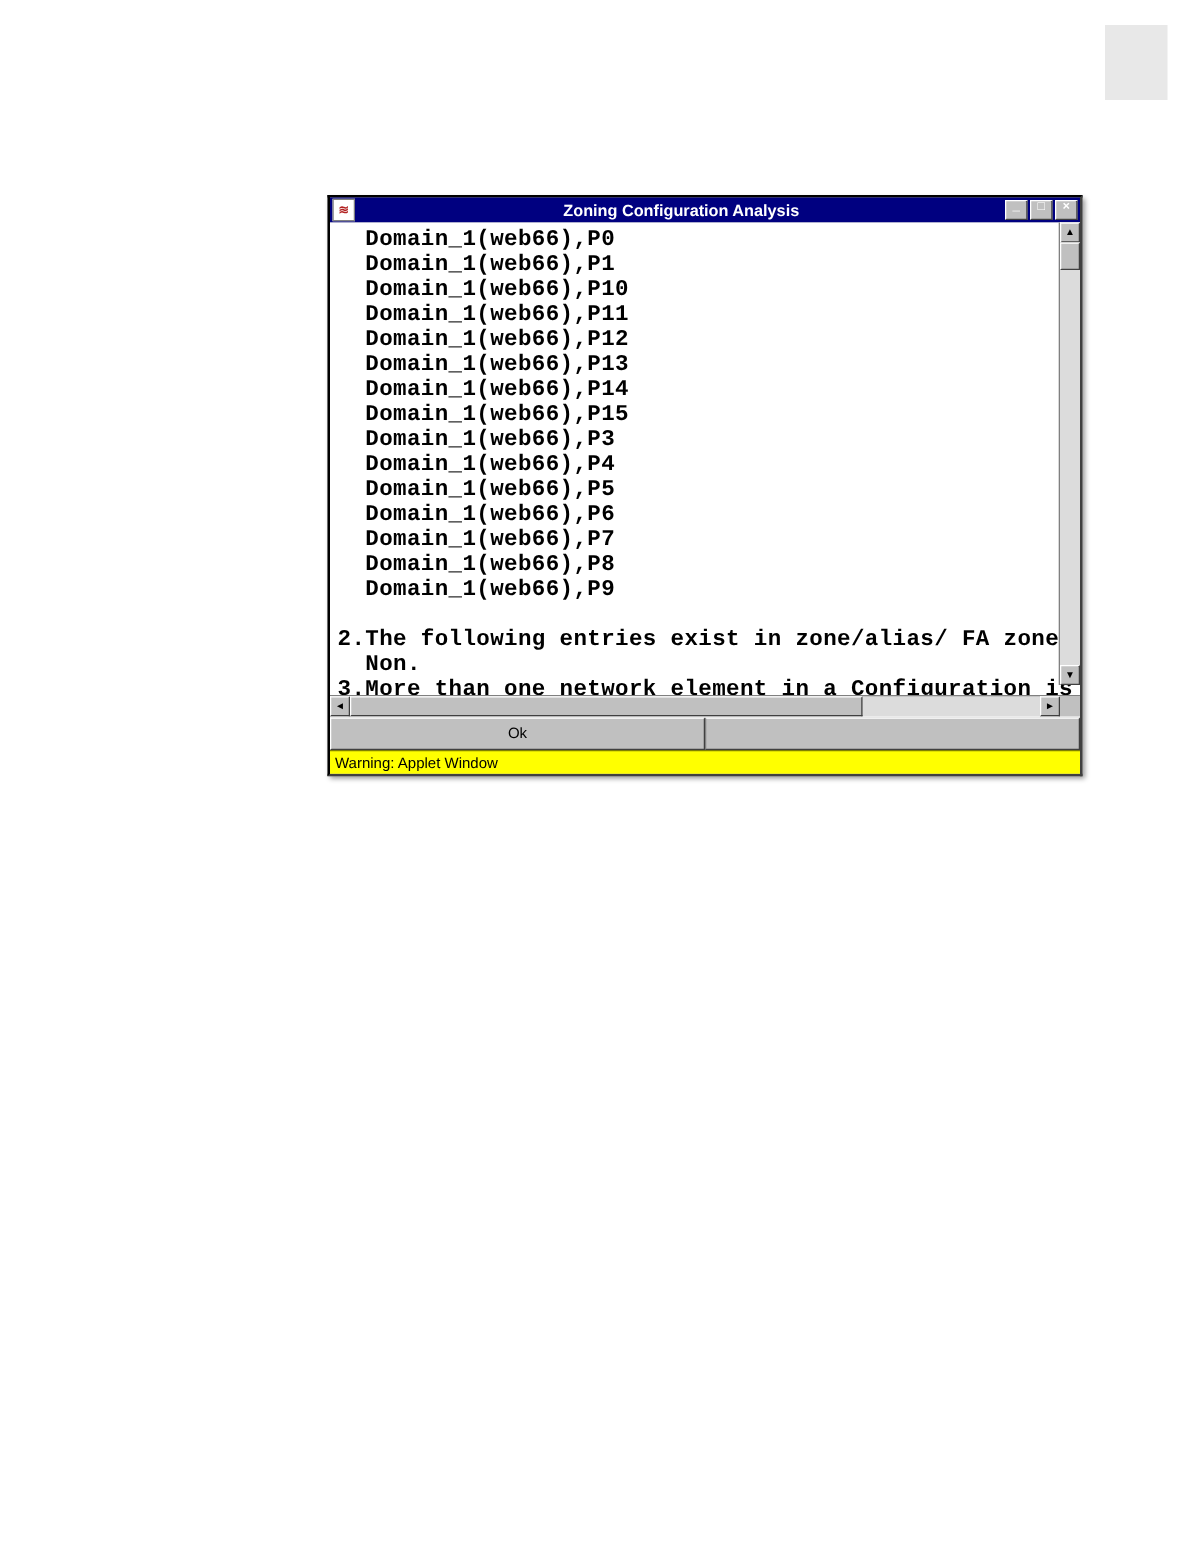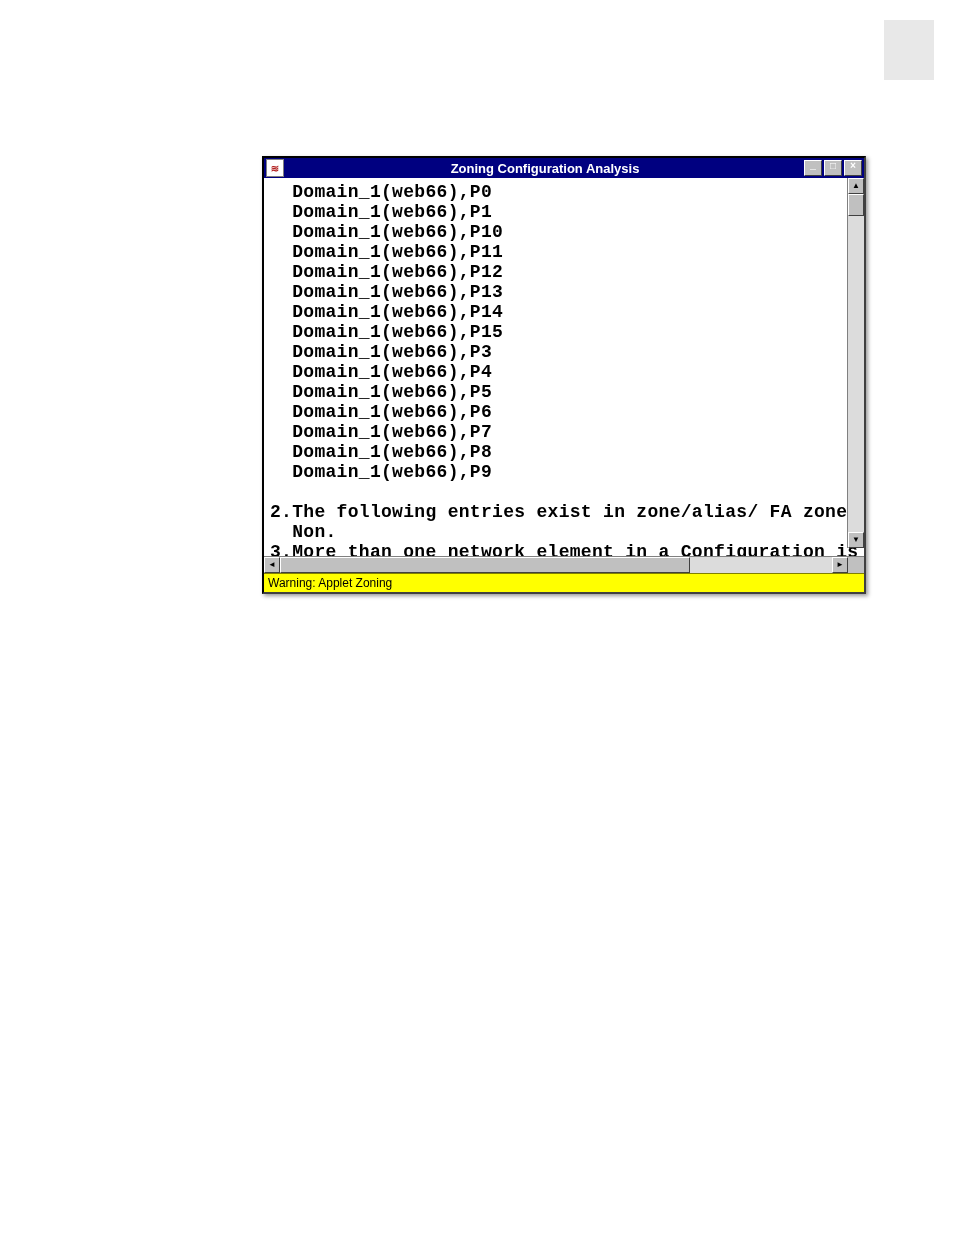--- a/index.html
+++ b/index.html
@@ -268,16 +268,20 @@
     </div>
   </div>
 
   <div class="hscroll">
     <div class="arrow left">◄</div>
     <div class="thumb"></div>
     <div class="arrow right">►</div>
     <div class="corner"></div>
   </div>
 
-
-  <div class="warnbar">Warning: Applet Zoning</div>
+  <div class="btnrow">
+    <div class="okbtn">Ok</div>
+    <div class="btn-spacer"></div>
+  </div>
+
+  <div class="warnbar">Warning: Applet Window</div>
 
 </div>
 
 </body></html>

